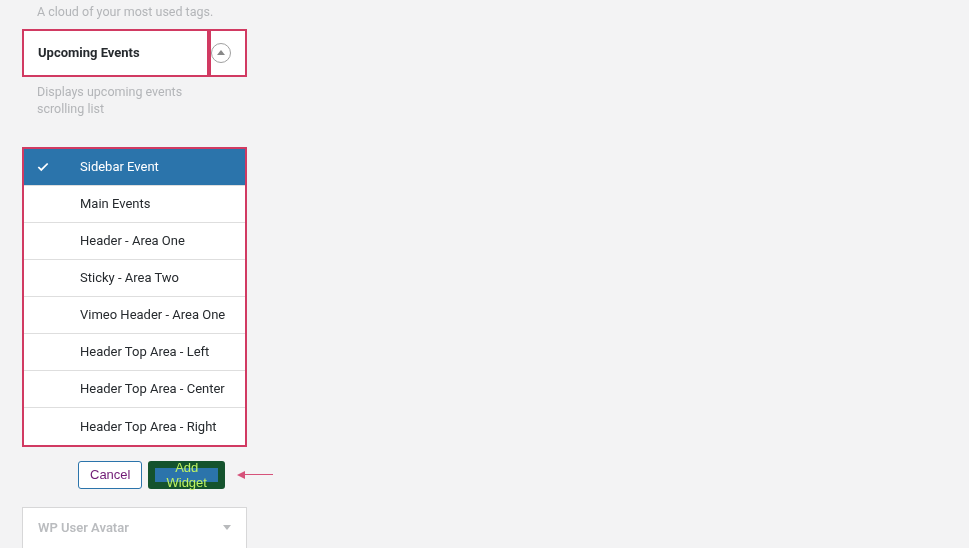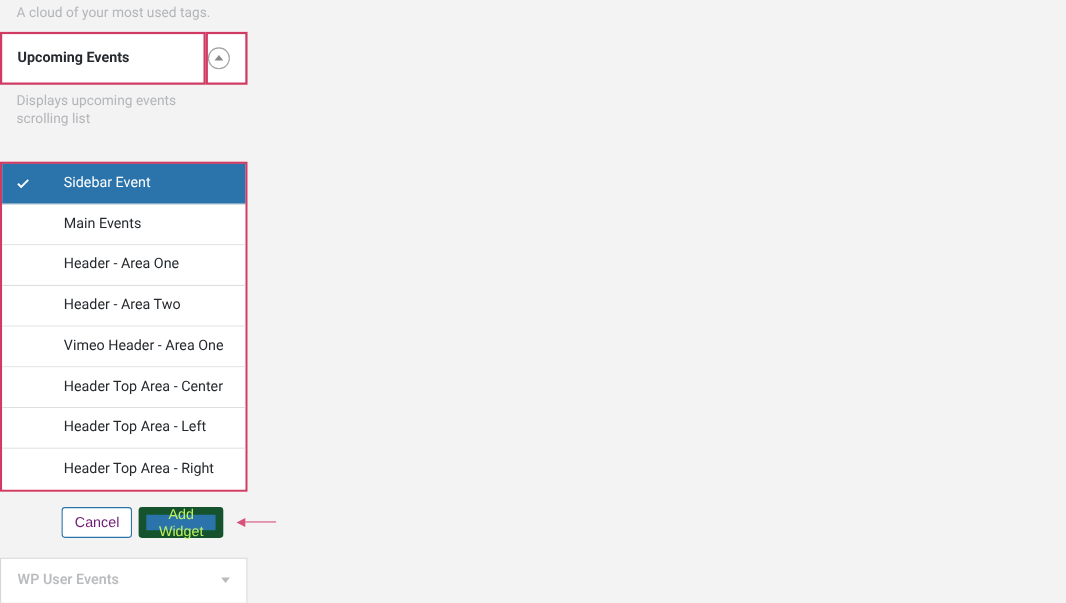--- a/index.html
+++ b/index.html
@@ -7,20 +7,21 @@
       font-family: -apple-system, BlinkMacSystemFont, "Segoe UI", Roboto, sans-serif;
       background: #f3f3f4;
       width: 969px;
       height: 548px;
       font-size: 13px;
       color: #32373c;
     }
     .container {
       display: flex;
       gap: 18px;
+      padding-left: 22px;
       align-items: center;
     }
     .col {
       width: 225px;
       display: flex;
       flex-direction: column;
     }
     .desc {
       color: #b3b5b8;
       font-size: 12.5px;
@@ -190,44 +191,44 @@
           </svg>
         <span>Sidebar Event</span>
       </div>
       <div class="dd-item">
           <span>Main Events</span>
         </div>
       <div class="dd-item">
           <span>Header - Area One</span>
         </div>
       <div class="dd-item">
-          <span>Header - Area Two</span>
+          <span>Sticky - Area Two</span>
         </div>
       <div class="dd-item">
           <span>Vimeo Header - Area One</span>
         </div>
       <div class="dd-item">
+          <span>Header Top Area - Left</span>
+        </div>
+      <div class="dd-item">
           <span>Header Top Area - Center</span>
-        </div>
-      <div class="dd-item">
-          <span>Header Top Area - Left</span>
         </div>
       <div class="dd-item">
           <span>Header Top Area - Right</span>
         </div>
     </div>
 
     <div class="btn-row">
       <button class="btn btn-cancel">Cancel</button>
       <button class="btn btn-primary">Add Widget</button>
       <span class="arrow-indicator">
         <span class="arrow-head"></span>
         <span class="arrow-line"></span>
       </span>
     </div>
 
     <div class="wp-avatar-box">
-      <span class="widget-title-muted">WP User Events</span>
+      <span class="widget-title-muted">WP User Avatar</span>
       <span class="toggle-down"></span>
     </div>
   </div>
 
 </div>
 
 </body></html>

